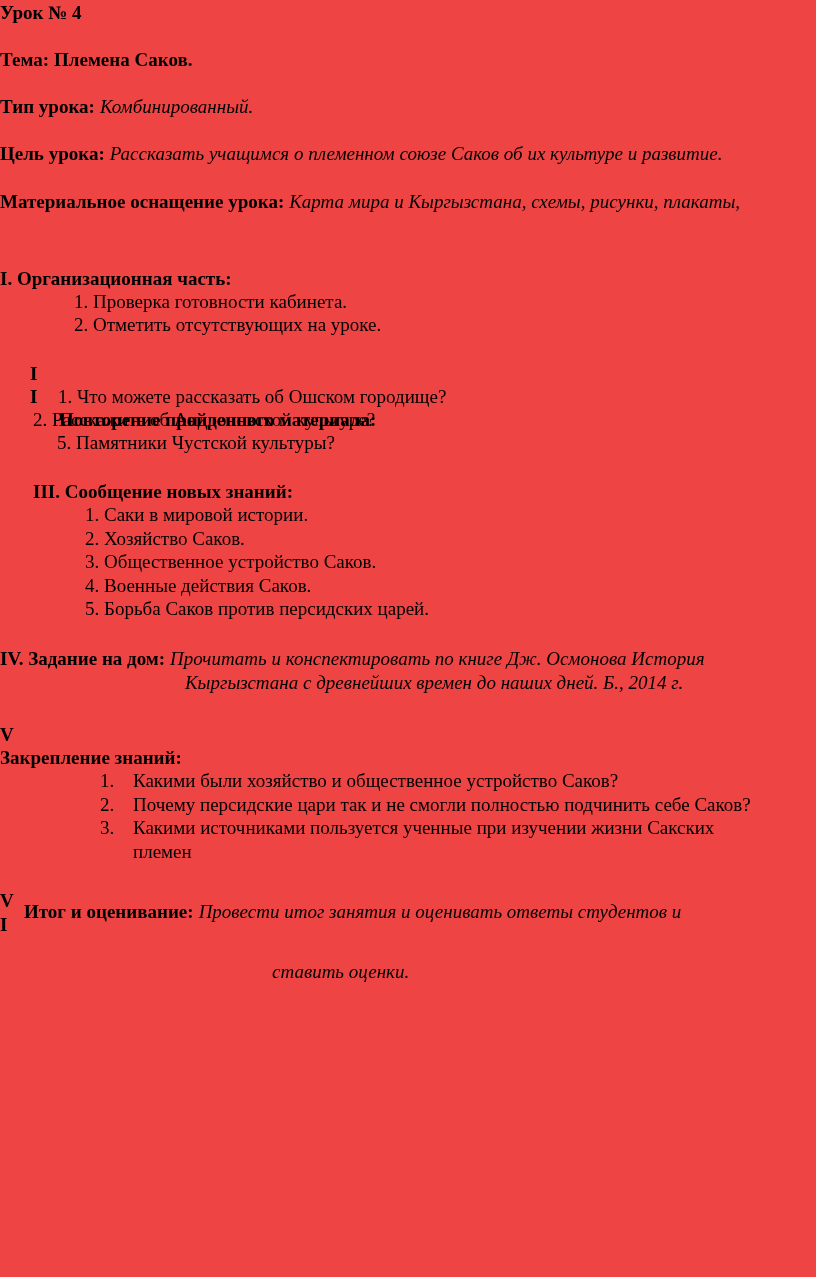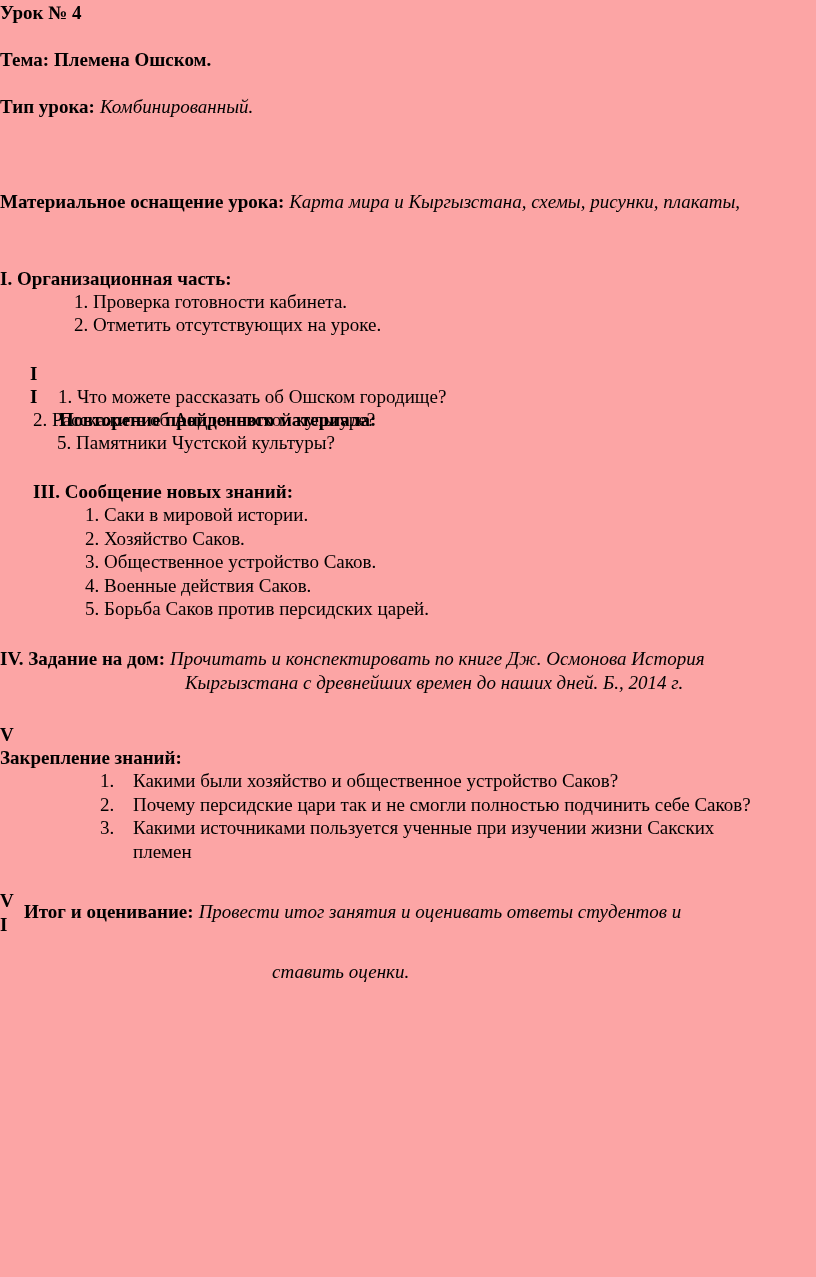--- a/index.html
+++ b/index.html
@@ -1,19 +1,19 @@
 <!DOCTYPE html>
 <html><head>
 <meta charset="utf-8">
 <style>
   html,body { margin:0; padding:0; background:#ffffff; }
   .page {
     position:relative;
     width:816px; height:1277px;
-    background:#fca5a5;
+    background:#ef4444;
     color:#000;
     font-family:"Liberation Serif", serif;
     font-size:19px;
     overflow:hidden;
   }
   .line {
     position:absolute;
     white-space:nowrap;
     line-height:23px;
     left:0;
@@ -58,24 +58,25 @@
   .l30 { top:900px;padding-left:24px; }
   .l31 { top:960px; left:272px; }
 </style>
 </head>
 <body>
 
 <div class="page">
 
   <div class="line l1 b">Урок № 4</div>
 
-  <div class="line l2"><span class="lbl">Тема:</span><span class="b">Племена Ошском.</span></div>
+  <div class="line l2"><span class="lbl">Тема:</span><span class="b">Племена Саков.</span></div>
 
   <div class="line l3"><span class="lbl">Тип урока:</span><span class="i">Комбинированный.</span></div>
 
+  <div class="line l4"><span class="lbl">Цель урока:</span><span class="i">Рассказать учащимся о племенном союзе Саков об их культуре и развитие.</span></div>
 
   <div class="line l5"><span class="lbl">Материальное оснащение урока:</span><span class="i">Карта мира и Кыргызстана, схемы, рисунки, плакаты,</span></div>
 
 
   <div class="line l7 b">I. Организационная часть:</div>
   <div class="line l8">1. Проверка готовности кабинета.</div>
   <div class="line l9">2. Отметить отсутствующих на уроке.</div>
 
   <div class="line l10 b">I</div>
 

